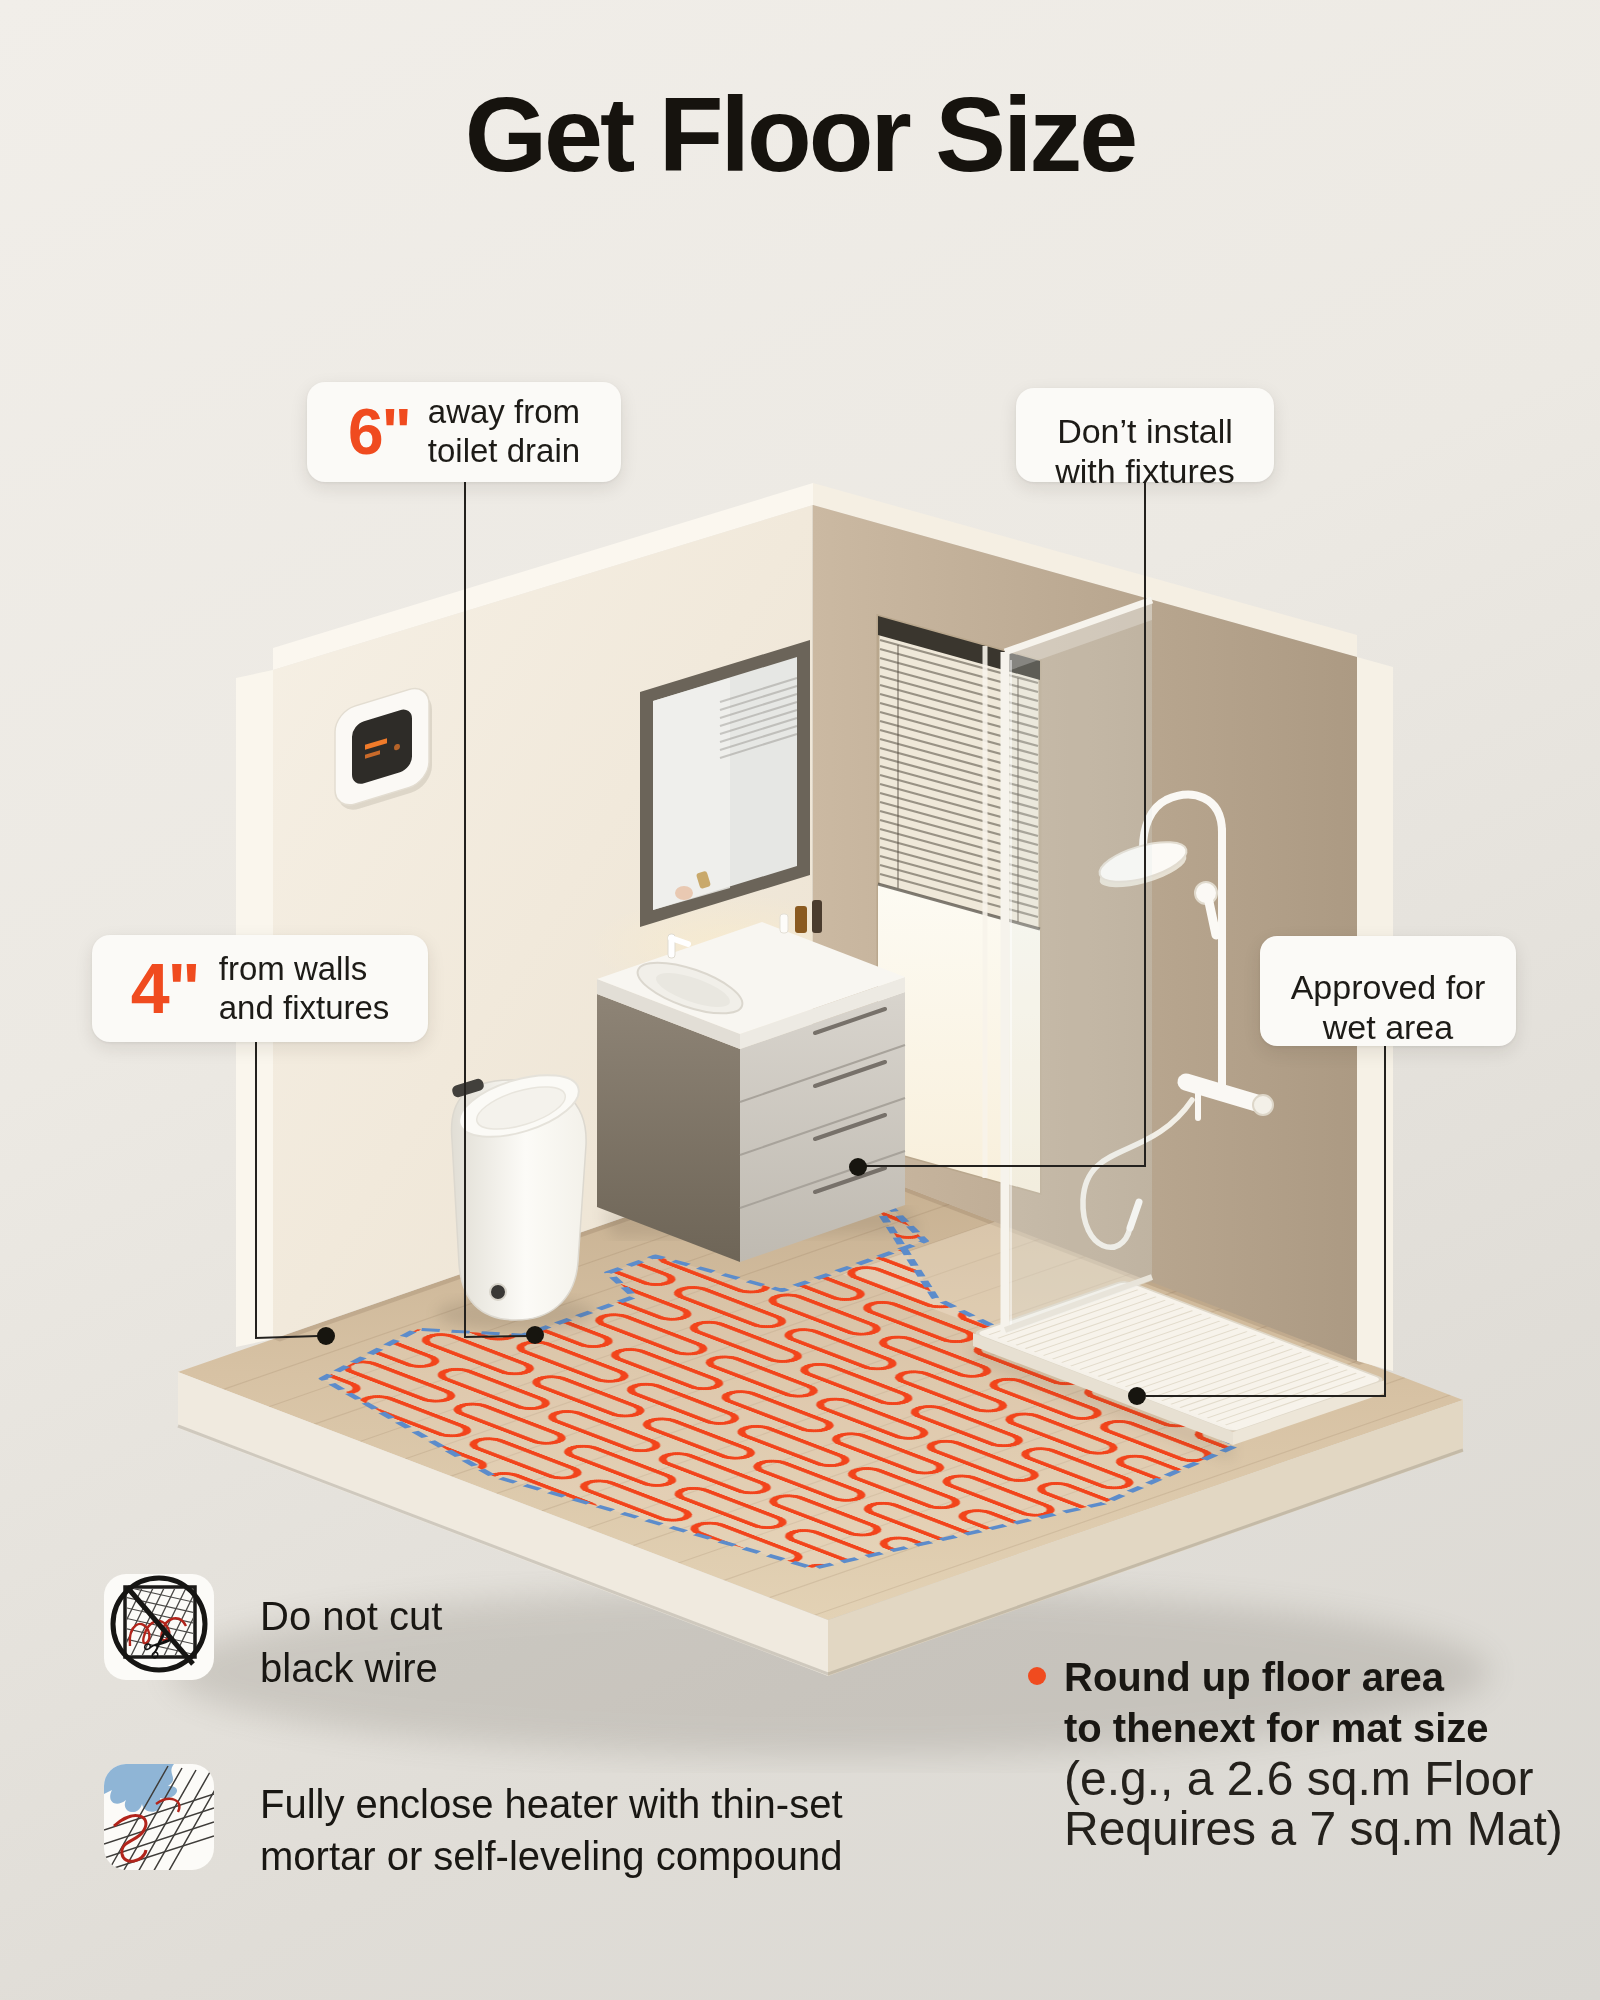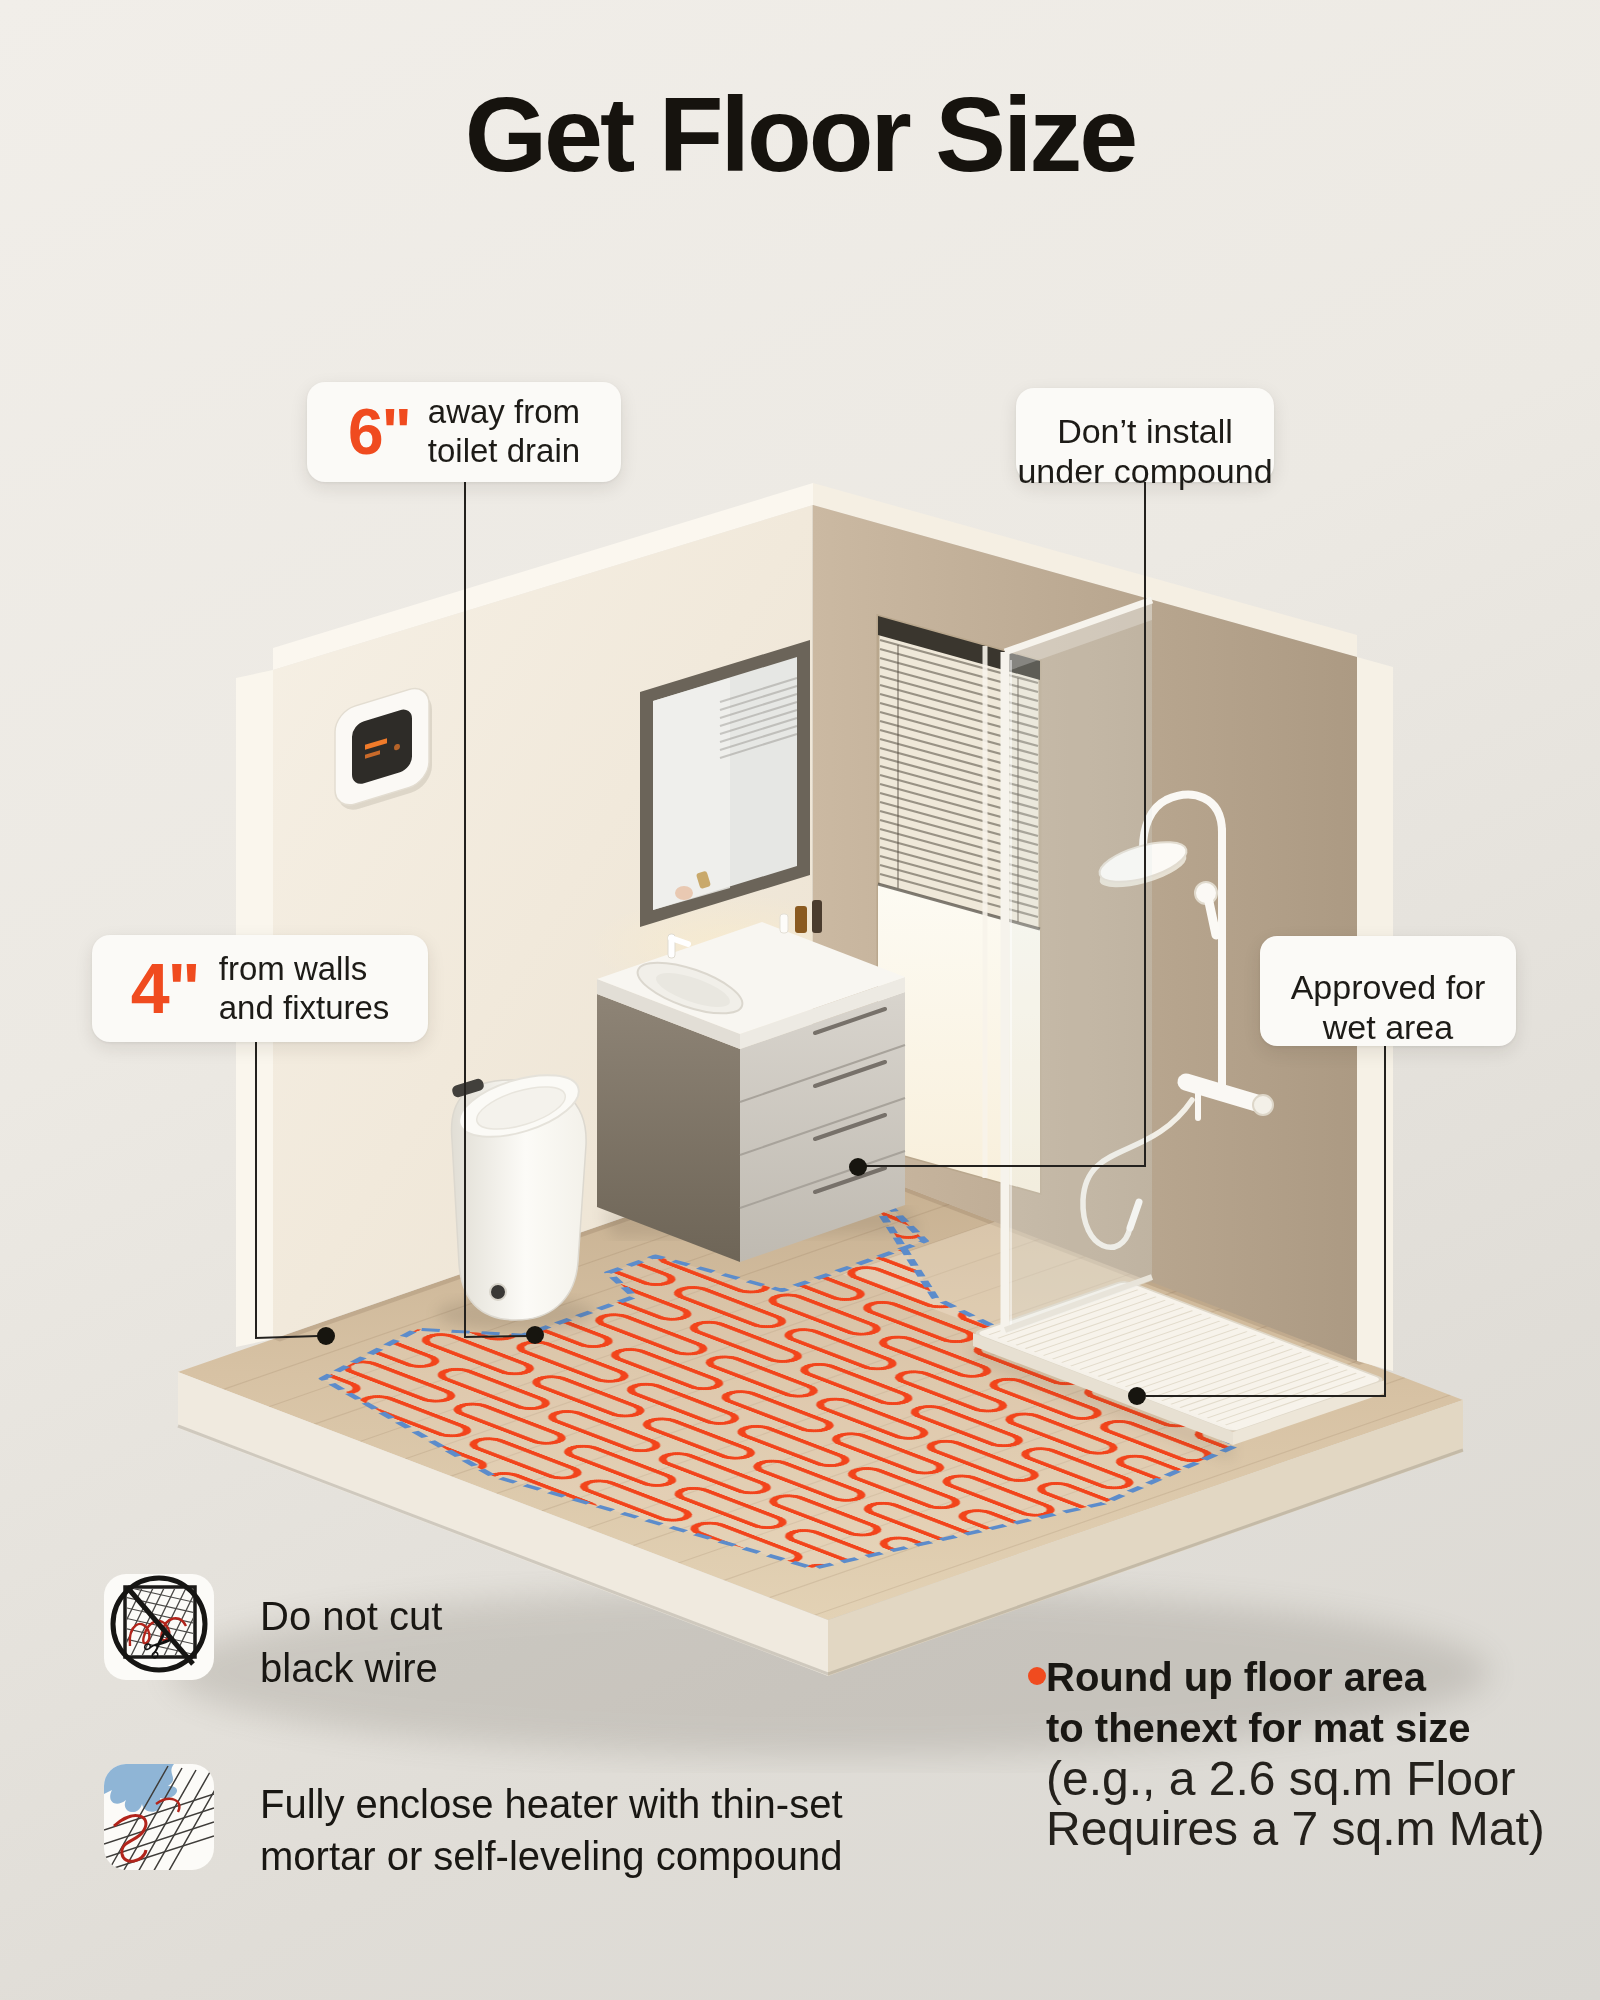--- a/index.html
+++ b/index.html
@@ -20,21 +20,21 @@
   #c-fixtures{left:1016px;top:388px;width:258px;height:94px;}
   #c-walls{left:92px;top:935px;width:336px;height:107px;gap:20px;}
   #c-walls .big{font-size:70px;}
   #c-wet{left:1260px;top:936px;width:256px;height:110px;border-radius:17px;}
   .note-icon{position:absolute;width:110px;height:106px;}
   #icon-nocut{left:104px;top:1574px;}
   #icon-mortar{left:104px;top:1764px;}
   .note-text{position:absolute;font-size:40px;font-weight:400;line-height:52px;color:#191713;}
   #t-nocut{left:260px;top:1590px;}
   #t-mortar{left:260px;top:1778px;}
-  .tip{position:absolute;left:1028px;top:1652px;display:flex;}
+  .tip{position:absolute;left:1028px;top:1652px;display:flex;gap:18px;}
   .tip .dot{width:18px;height:18px;border-radius:50%;background:#F04B1F;margin-top:15px;flex:none;}
   .tip .b{font-size:40px;font-weight:700;line-height:51px;color:#191713;}
   .tip .n{font-size:48px;font-weight:400;line-height:50px;color:#24211C;}
 </style>
 </head>
 <body>
 
 <div class="page">
 
   <svg class="scene" viewBox="0 0 1600 2000">
@@ -236,21 +236,21 @@
     <span class="big">6"</span>
     <span class="lines">
       <span>away from</span><br>
       <span>toilet drain</span>
     </span>
   </div>
 
   <div class="callout center" id="c-fixtures">
     <span class="lines">
       <span>Don’t install</span><br>
-      <span>under compound</span>
+      <span>with fixtures</span>
     </span>
   </div>
 
   <div class="callout" id="c-walls">
     <span class="big">4"</span>
     <span class="lines">
       <span>from walls</span><br>
       <span>and fixtures</span>
     </span>
   </div>

